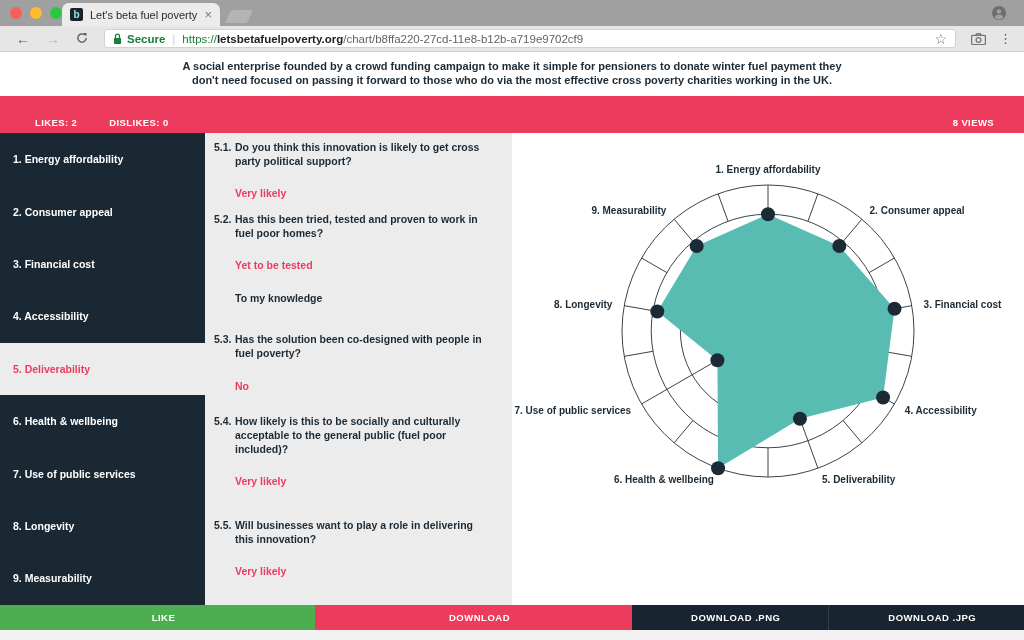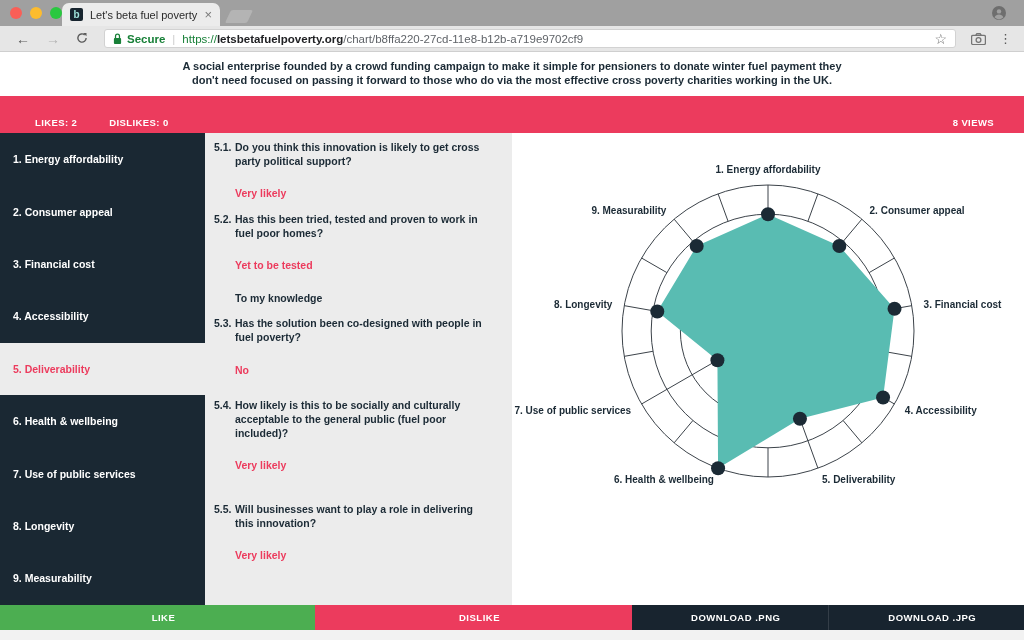--- a/index.html
+++ b/index.html
@@ -46,21 +46,21 @@
   .content { display:flex; height:472px; }
   .sidebar { width:205px; background:#1a2833; }
   .side-item { height:52.4px; display:flex; align-items:center; padding-left:13px;
                color:#fff; font-size:10.5px; font-weight:bold; }
   .side-item.active { background:#ececec; color:#ec3b5d; }
 
   .questions { width:307px; background:#ececec; padding-top:8px; overflow:hidden; }
   .qblock { display:grid; grid-template-columns:21px 1fr; padding:0 16px 0 9px;
             font-size:10.5px; font-weight:bold; color:#1b2a35; line-height:1.3; }
   .qblock:nth-of-type(2) { margin-top:12px; }
-  .qblock:nth-of-type(3) { margin-top:12px; }
+  .qblock:nth-of-type(3) { margin-top:28px; }
   .qblock:nth-of-type(4) { margin-top:22px; }
   .qblock:nth-of-type(5) { margin-top:30px; }
   .q-num { grid-column:1; }
   .q-text { grid-column:2; padding-right:2px; }
   .answer { grid-column:2; margin-top:19px; }
   .answer.sel { color:#ec3b5d; }
 
   .chart-panel { flex:1; background:#fff; position:relative; }
   .chart-panel svg { display:block; }
   .chart-panel text { font-family:"Liberation Sans","DejaVu Sans",sans-serif; }
@@ -224,17 +224,17 @@
         <text x="201.96081735454436" y="346.47143408417355" dy="4" text-anchor="end" fill="#1b2a35" font-size="10" font-weight="bold">6. Health &amp; wellbeing</text>
         <text x="119.16798620205873" y="277.00000000000006" dy="4" text-anchor="end" fill="#1b2a35" font-size="10" font-weight="bold">7. Use of public services</text>
         <text x="100.40037502407111" y="170.56358792862505" dy="4" text-anchor="end" fill="#1b2a35" font-size="10" font-weight="bold">8. Longevity</text>
         <text x="154.43955766952675" y="76.96497798720151" dy="4" text-anchor="end" fill="#1b2a35" font-size="10" font-weight="bold">9. Measurability</text>
       </svg>
   </div>
 </div>
 
 <div class="action-bar">
   <div class="btn like">LIKE</div>
-  <div class="btn dislike">DISLIKE</div>
+  <div class="btn dislike">DOWNLOAD</div>
   <div class="btn dl">DOWNLOAD .PNG</div>
   <div class="btn dl">DOWNLOAD .JPG</div>
 </div>
 <div class="bottom-strip"></div>
 
 </body></html>

